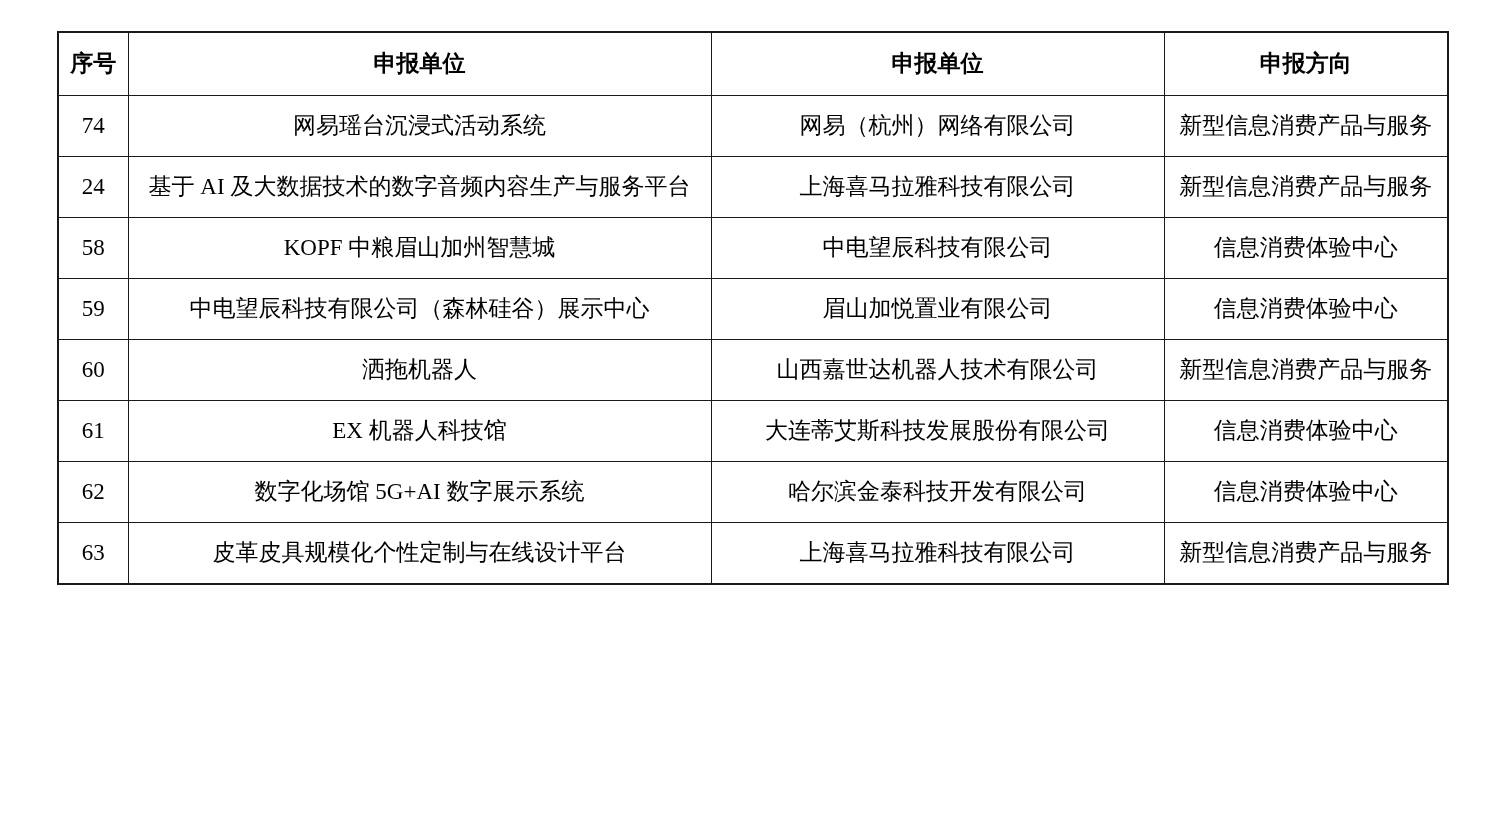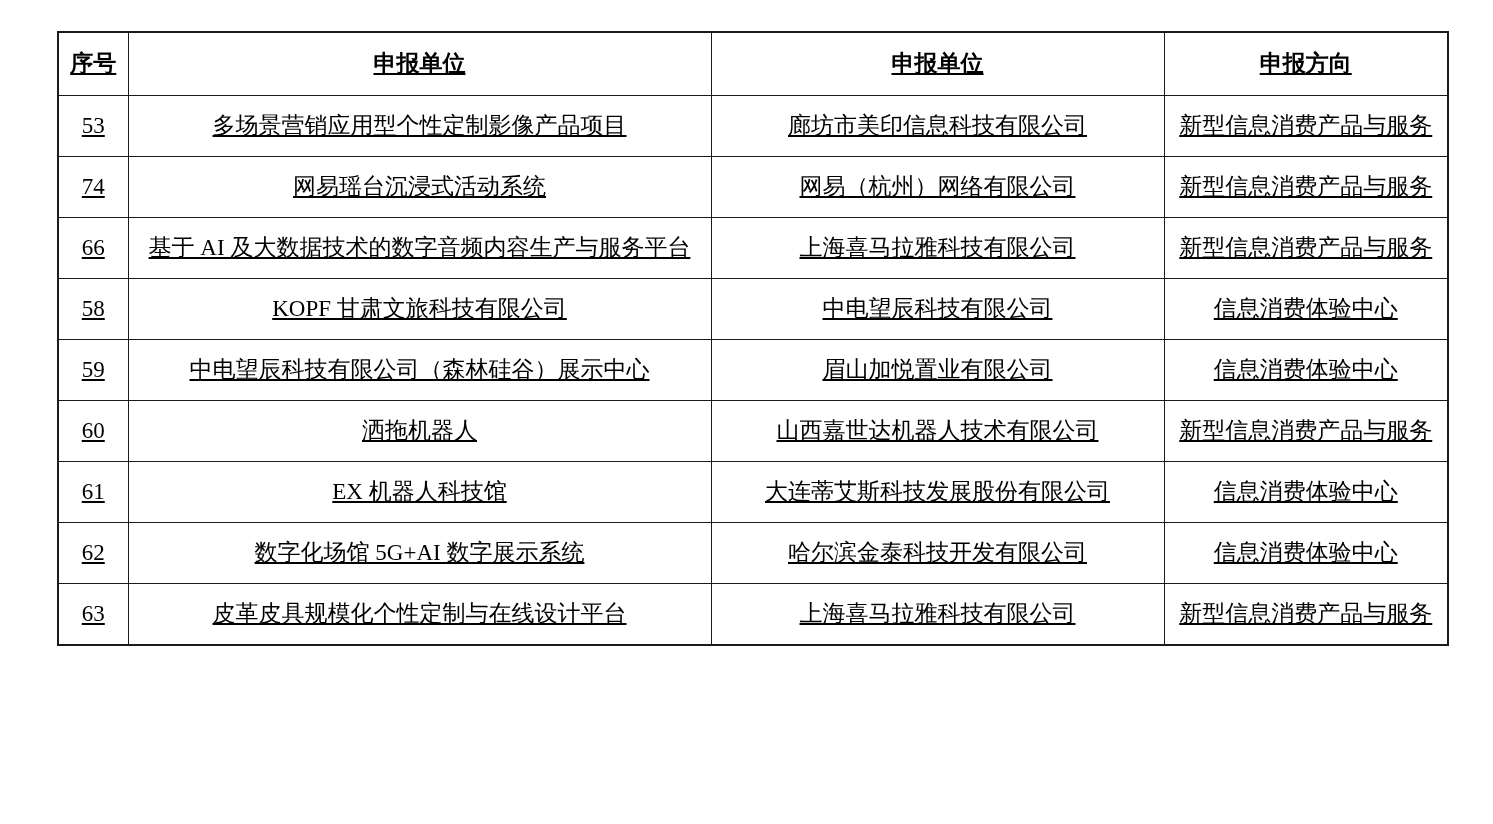--- a/index.html
+++ b/index.html
@@ -19,21 +19,20 @@
     overflow: hidden;
   }
   table.doc-table {
     position: absolute;
     left: 57px;
     top: 31px;
     width: 1390px;
     border-collapse: collapse;
     table-layout: fixed;
     border: 2px solid #1a1a1a;
-    text-decoration: underline;
   }
   table.doc-table col.col-no        { width: 70px;  }
   table.doc-table col.col-project   { width: 583px; }
   table.doc-table col.col-org       { width: 453px; }
   table.doc-table col.col-direction { width: 284px; }
 
   table.doc-table th,
   table.doc-table td {
     border: 1px solid #1a1a1a;
     text-align: center;
@@ -65,46 +64,40 @@
     </colgroup>
     <thead>
       <tr>
         <th>序号</th>
         <th>申报单位</th>
         <th>申报单位</th>
         <th>申报方向</th>
       </tr>
     </thead>
     <tbody id="table-body">
-  <tr>
-    <td>53</td>
-    <td>多场景营销应用型个性定制影像产品项目</td>
-    <td>廊坊市美印信息科技有限公司</td>
-    <td>新型信息消费产品与服务</td>
-  </tr>
 
 
   <tr>
     <td>74</td>
     <td>网易瑶台沉浸式活动系统</td>
     <td>网易（杭州）网络有限公司</td>
     <td>新型信息消费产品与服务</td>
   </tr>
 
   <tr>
-    <td>66</td>
+    <td>24</td>
     <td>基于 AI 及大数据技术的数字音频内容生产与服务平台</td>
     <td>上海喜马拉雅科技有限公司</td>
     <td>新型信息消费产品与服务</td>
   </tr>
 
 
   <tr>
     <td>58</td>
-    <td>KOPF 甘肃文旅科技有限公司</td>
+    <td>KOPF 中粮眉山加州智慧城</td>
     <td>中电望辰科技有限公司</td>
     <td>信息消费体验中心</td>
   </tr>
 
   <tr>
     <td>59</td>
     <td>中电望辰科技有限公司（森林硅谷）展示中心</td>
     <td>眉山加悦置业有限公司</td>
     <td>信息消费体验中心</td>
   </tr>

